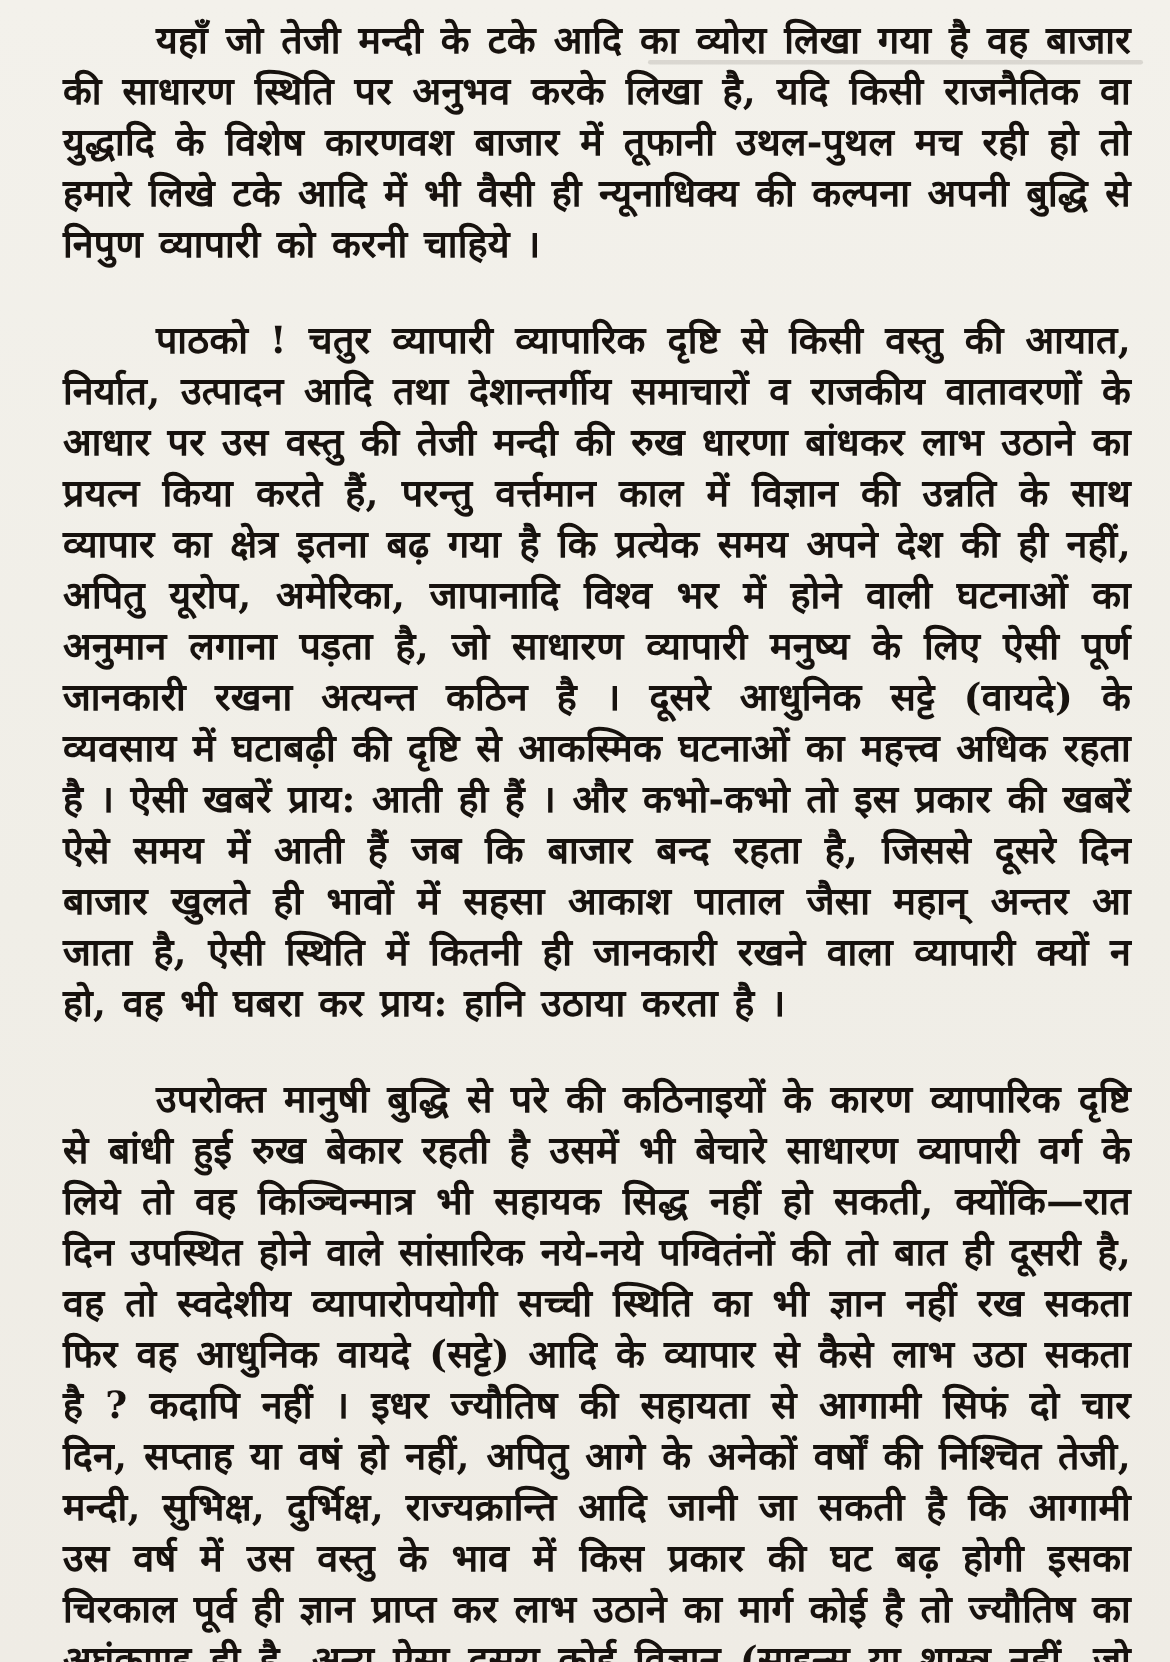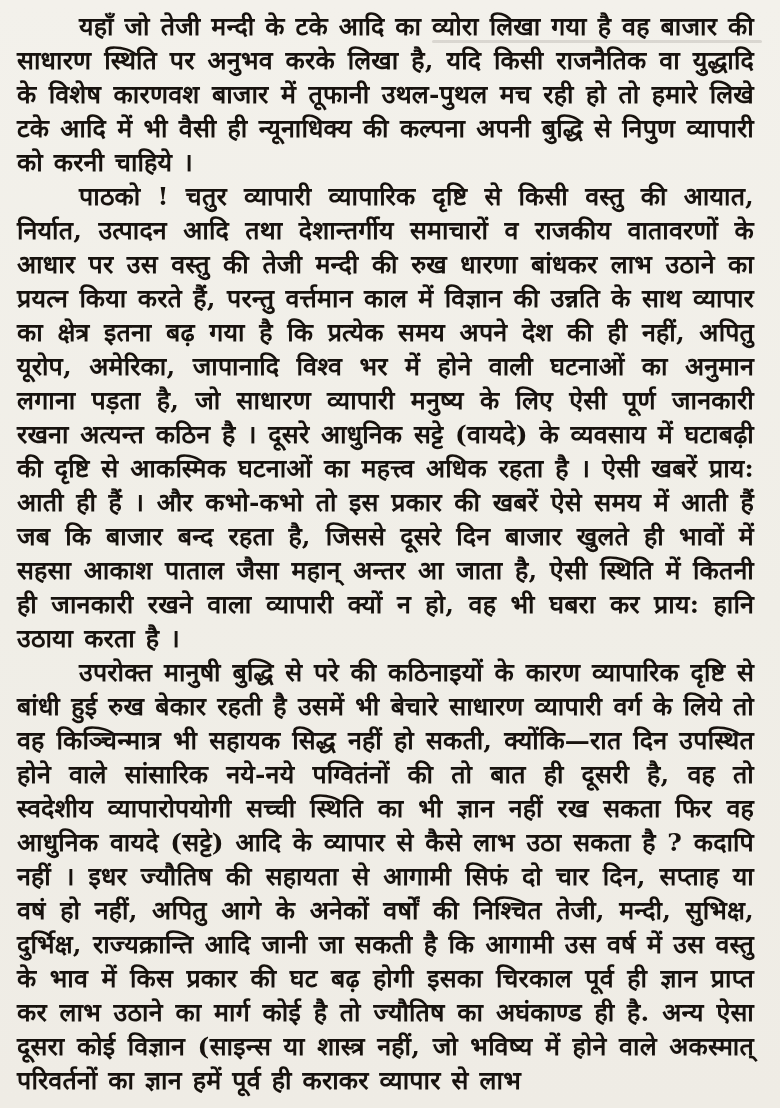--- a/index.html
+++ b/index.html
@@ -9,37 +9,38 @@
   body {
     width: 780px;
     height: 1108px;
     background: #f1efe9;
     overflow: hidden;
   }
   .scan-page {
     box-sizing: border-box;
     width: 780px;
     height: 1108px;
-    padding: 10px 26px 0 17px;
+    padding: 10px 26px 0 42px;
     background:
       linear-gradient(180deg, #f3f1eb 0%, #f0eee7 55%, #efece5 100%);
     color: #17120e;
     font-family: "DejaVu Serif", "Liberation Serif", serif;
     font-weight: 700;
     font-size: 25px;
     line-height: 34px;
     text-align: justify;
     letter-spacing: 0.2px;
     word-spacing: 2px;
   }
   .para {
     margin: 0;
     text-indent: 62px;
   }
   .para + .para {
+    margin-top: 30px;
   }
   
   .smudge {
     position: absolute;
     background: rgba(40, 32, 24, 0.12);
     border-radius: 2px;
     pointer-events: none;
   }
   .smudge-1 { left: 432px; top: 40px;  width: 330px; height: 3px; }
 </style>

